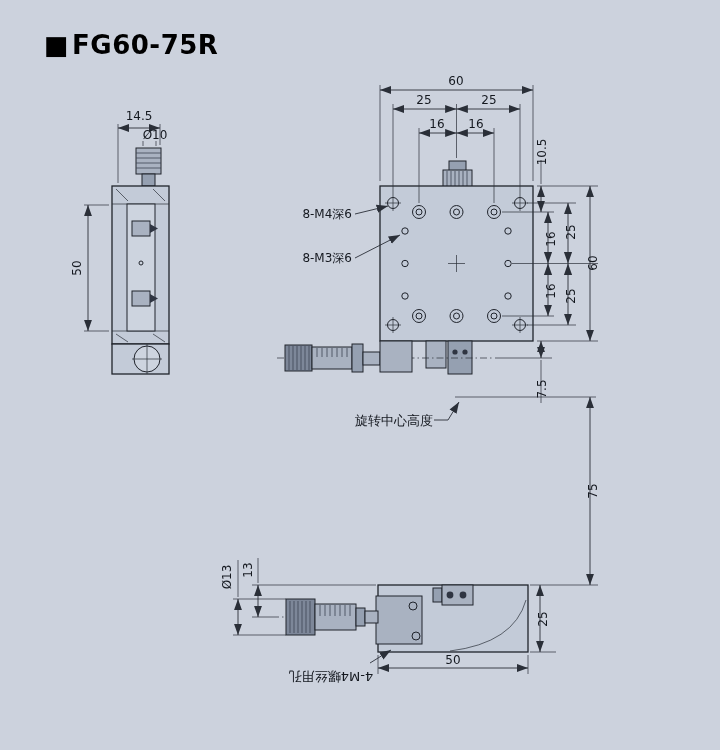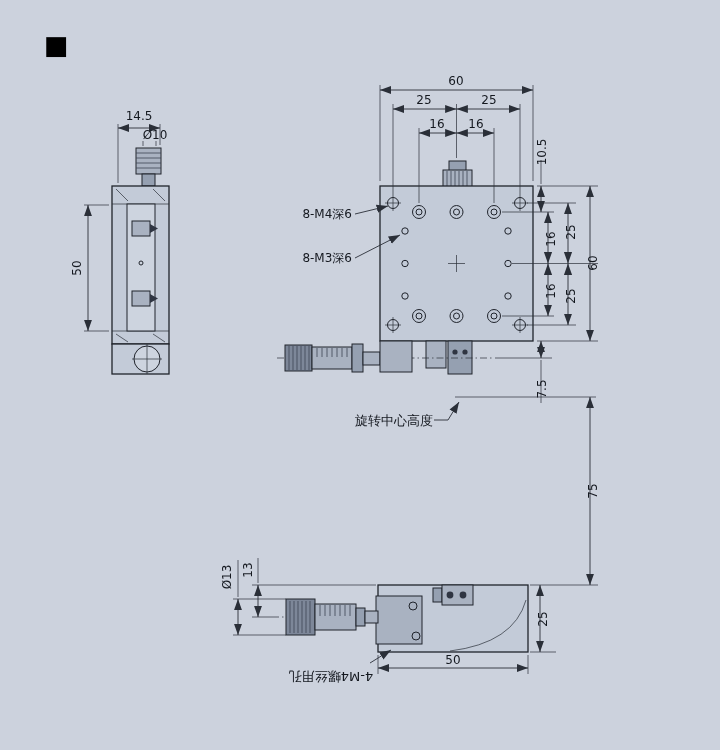--- a/index.html
+++ b/index.html
@@ -20,20 +20,21 @@
   text.dimtext{font-size:12px;fill:#14181f}
   text.cn{font-size:13px;fill:#14181f}
 </style>
 </head>
 <body>
 
 <div class="canvas">
 
   <div class="title">
     <span>■</span>
+    <span>FG60-75R</span>
   </div>
 
   <svg width="720" height="750" viewBox="0 0 720 750">
     <defs>
       <marker id="arr" viewBox="0 0 10 10" refX="9.5" refY="5" markerWidth="12" markerHeight="12" markerUnits="userSpaceOnUse" orient="auto-start-reverse">
         <path d="M0,1.6 L9.5,5 L0,8.4 Z" fill="#2a2f38"></path>
       </marker>
     </defs>
 
     <g>

